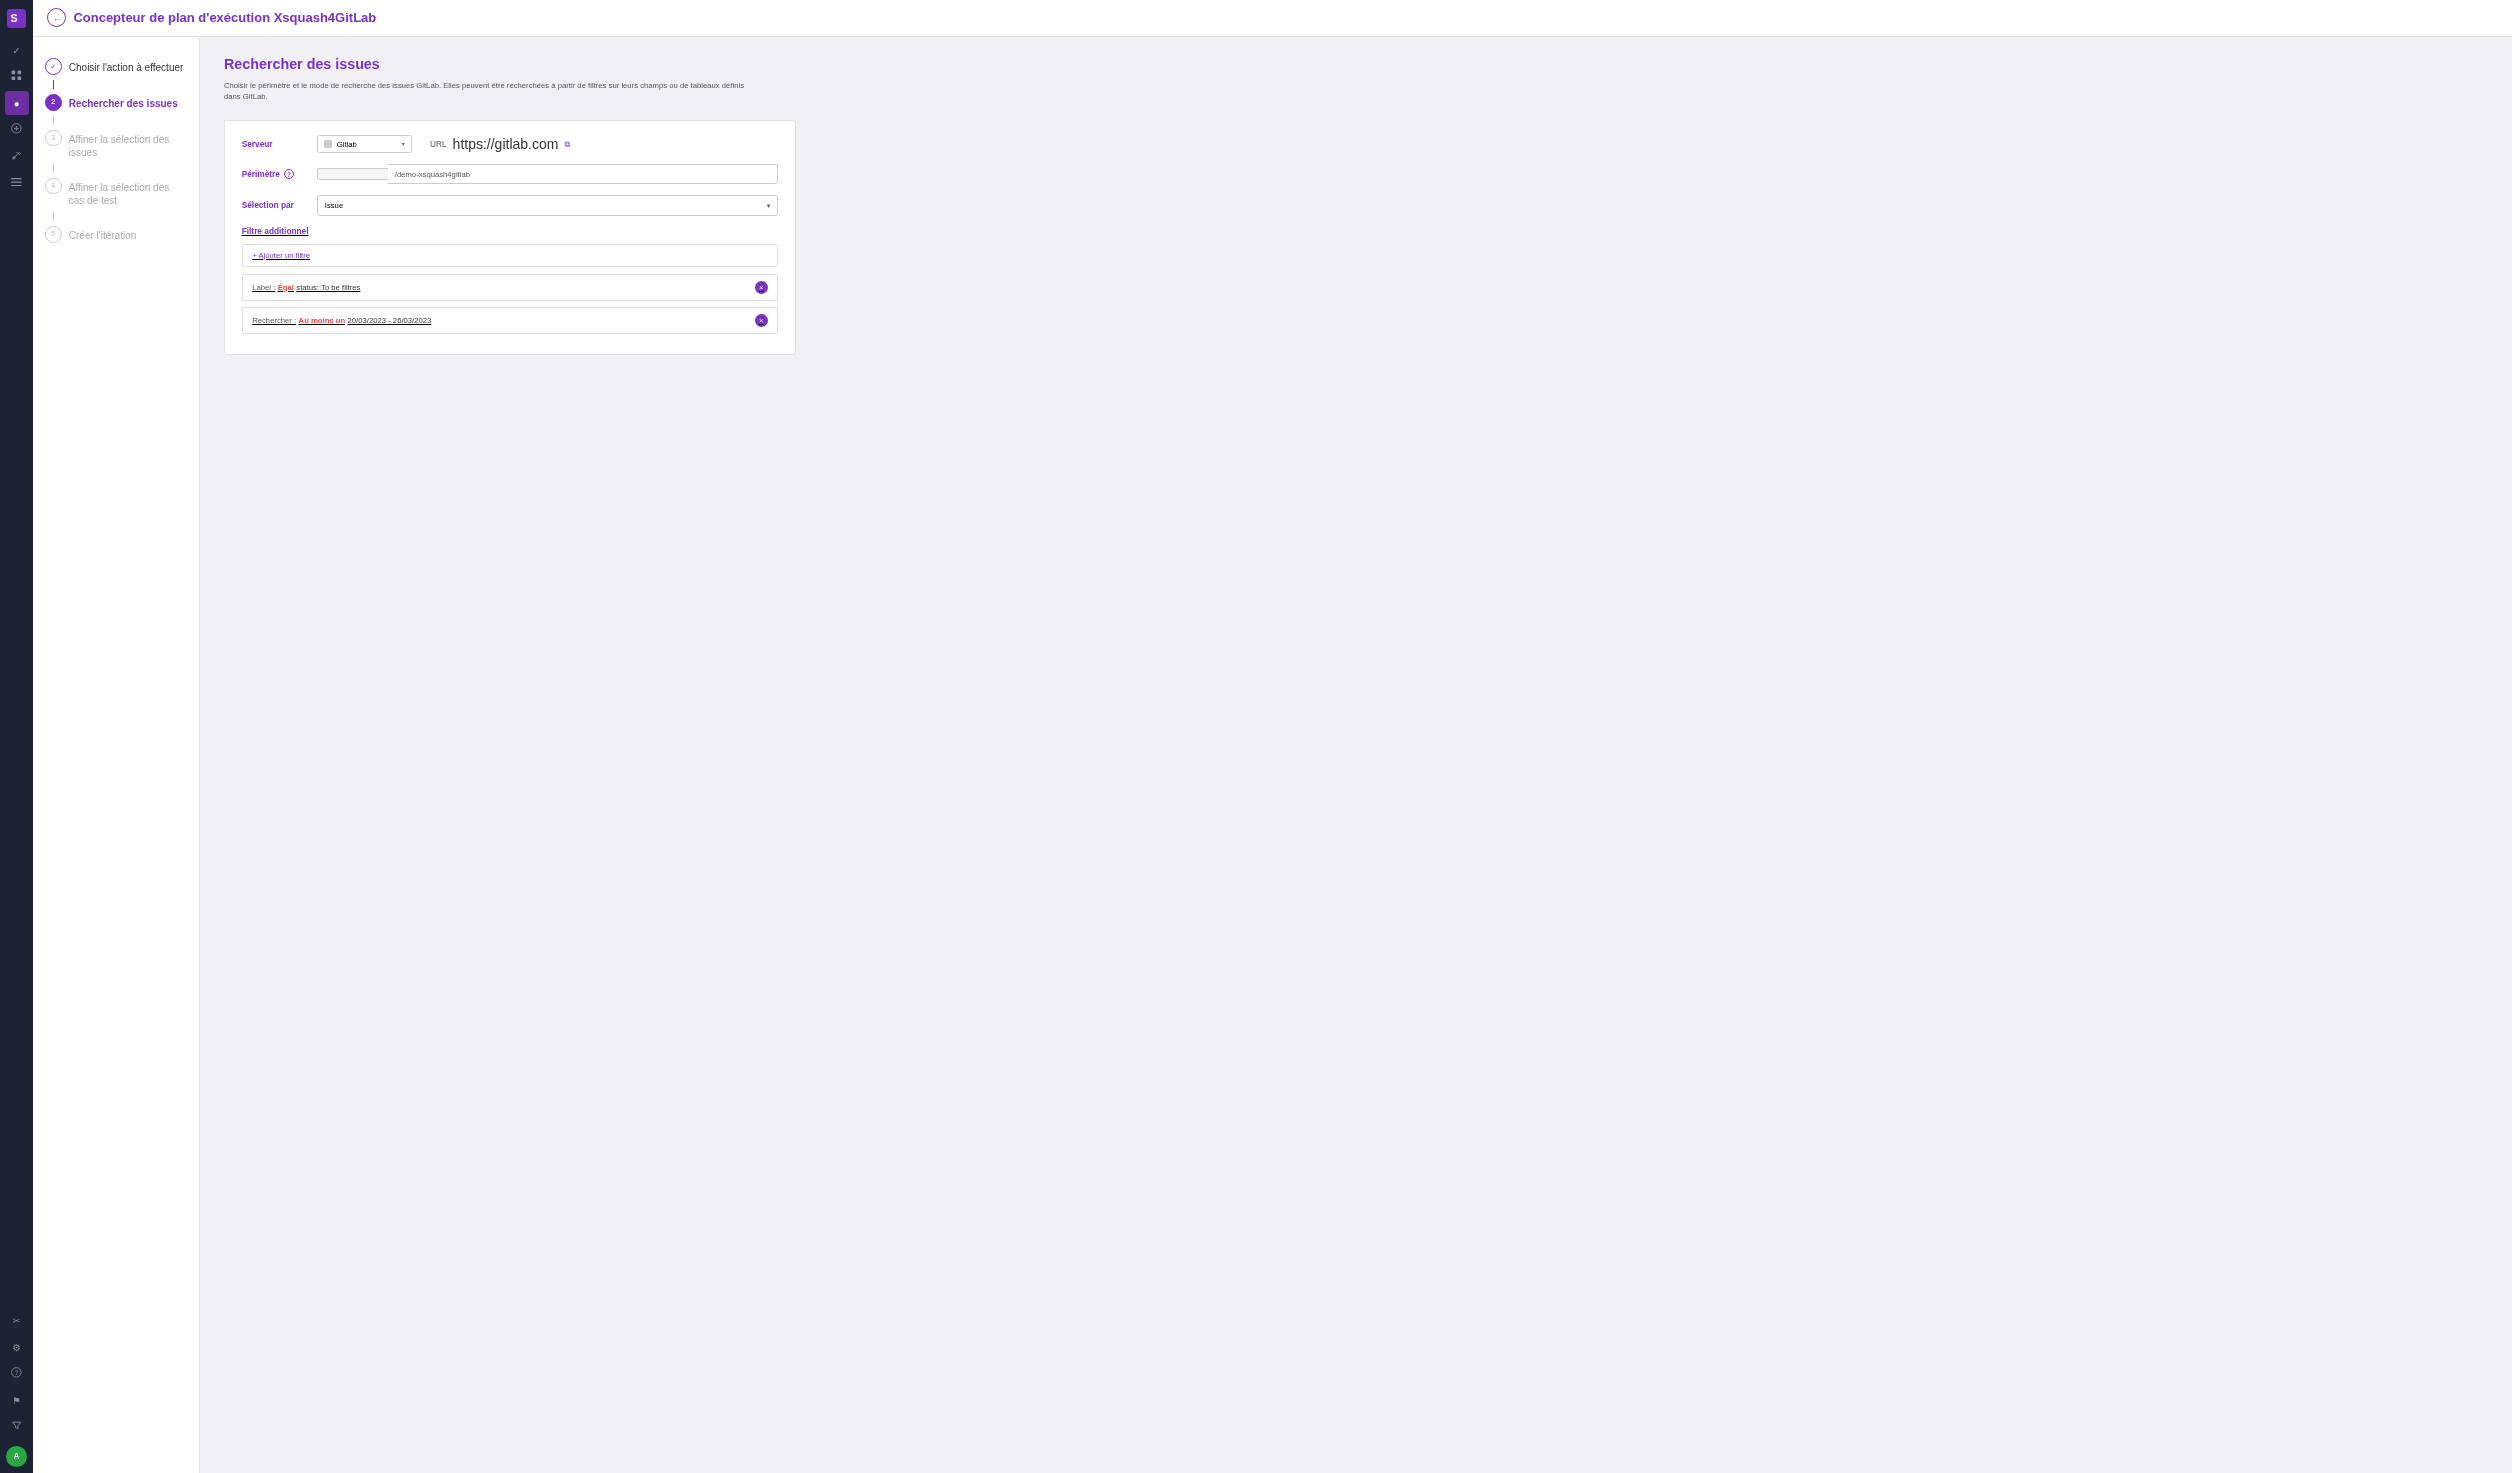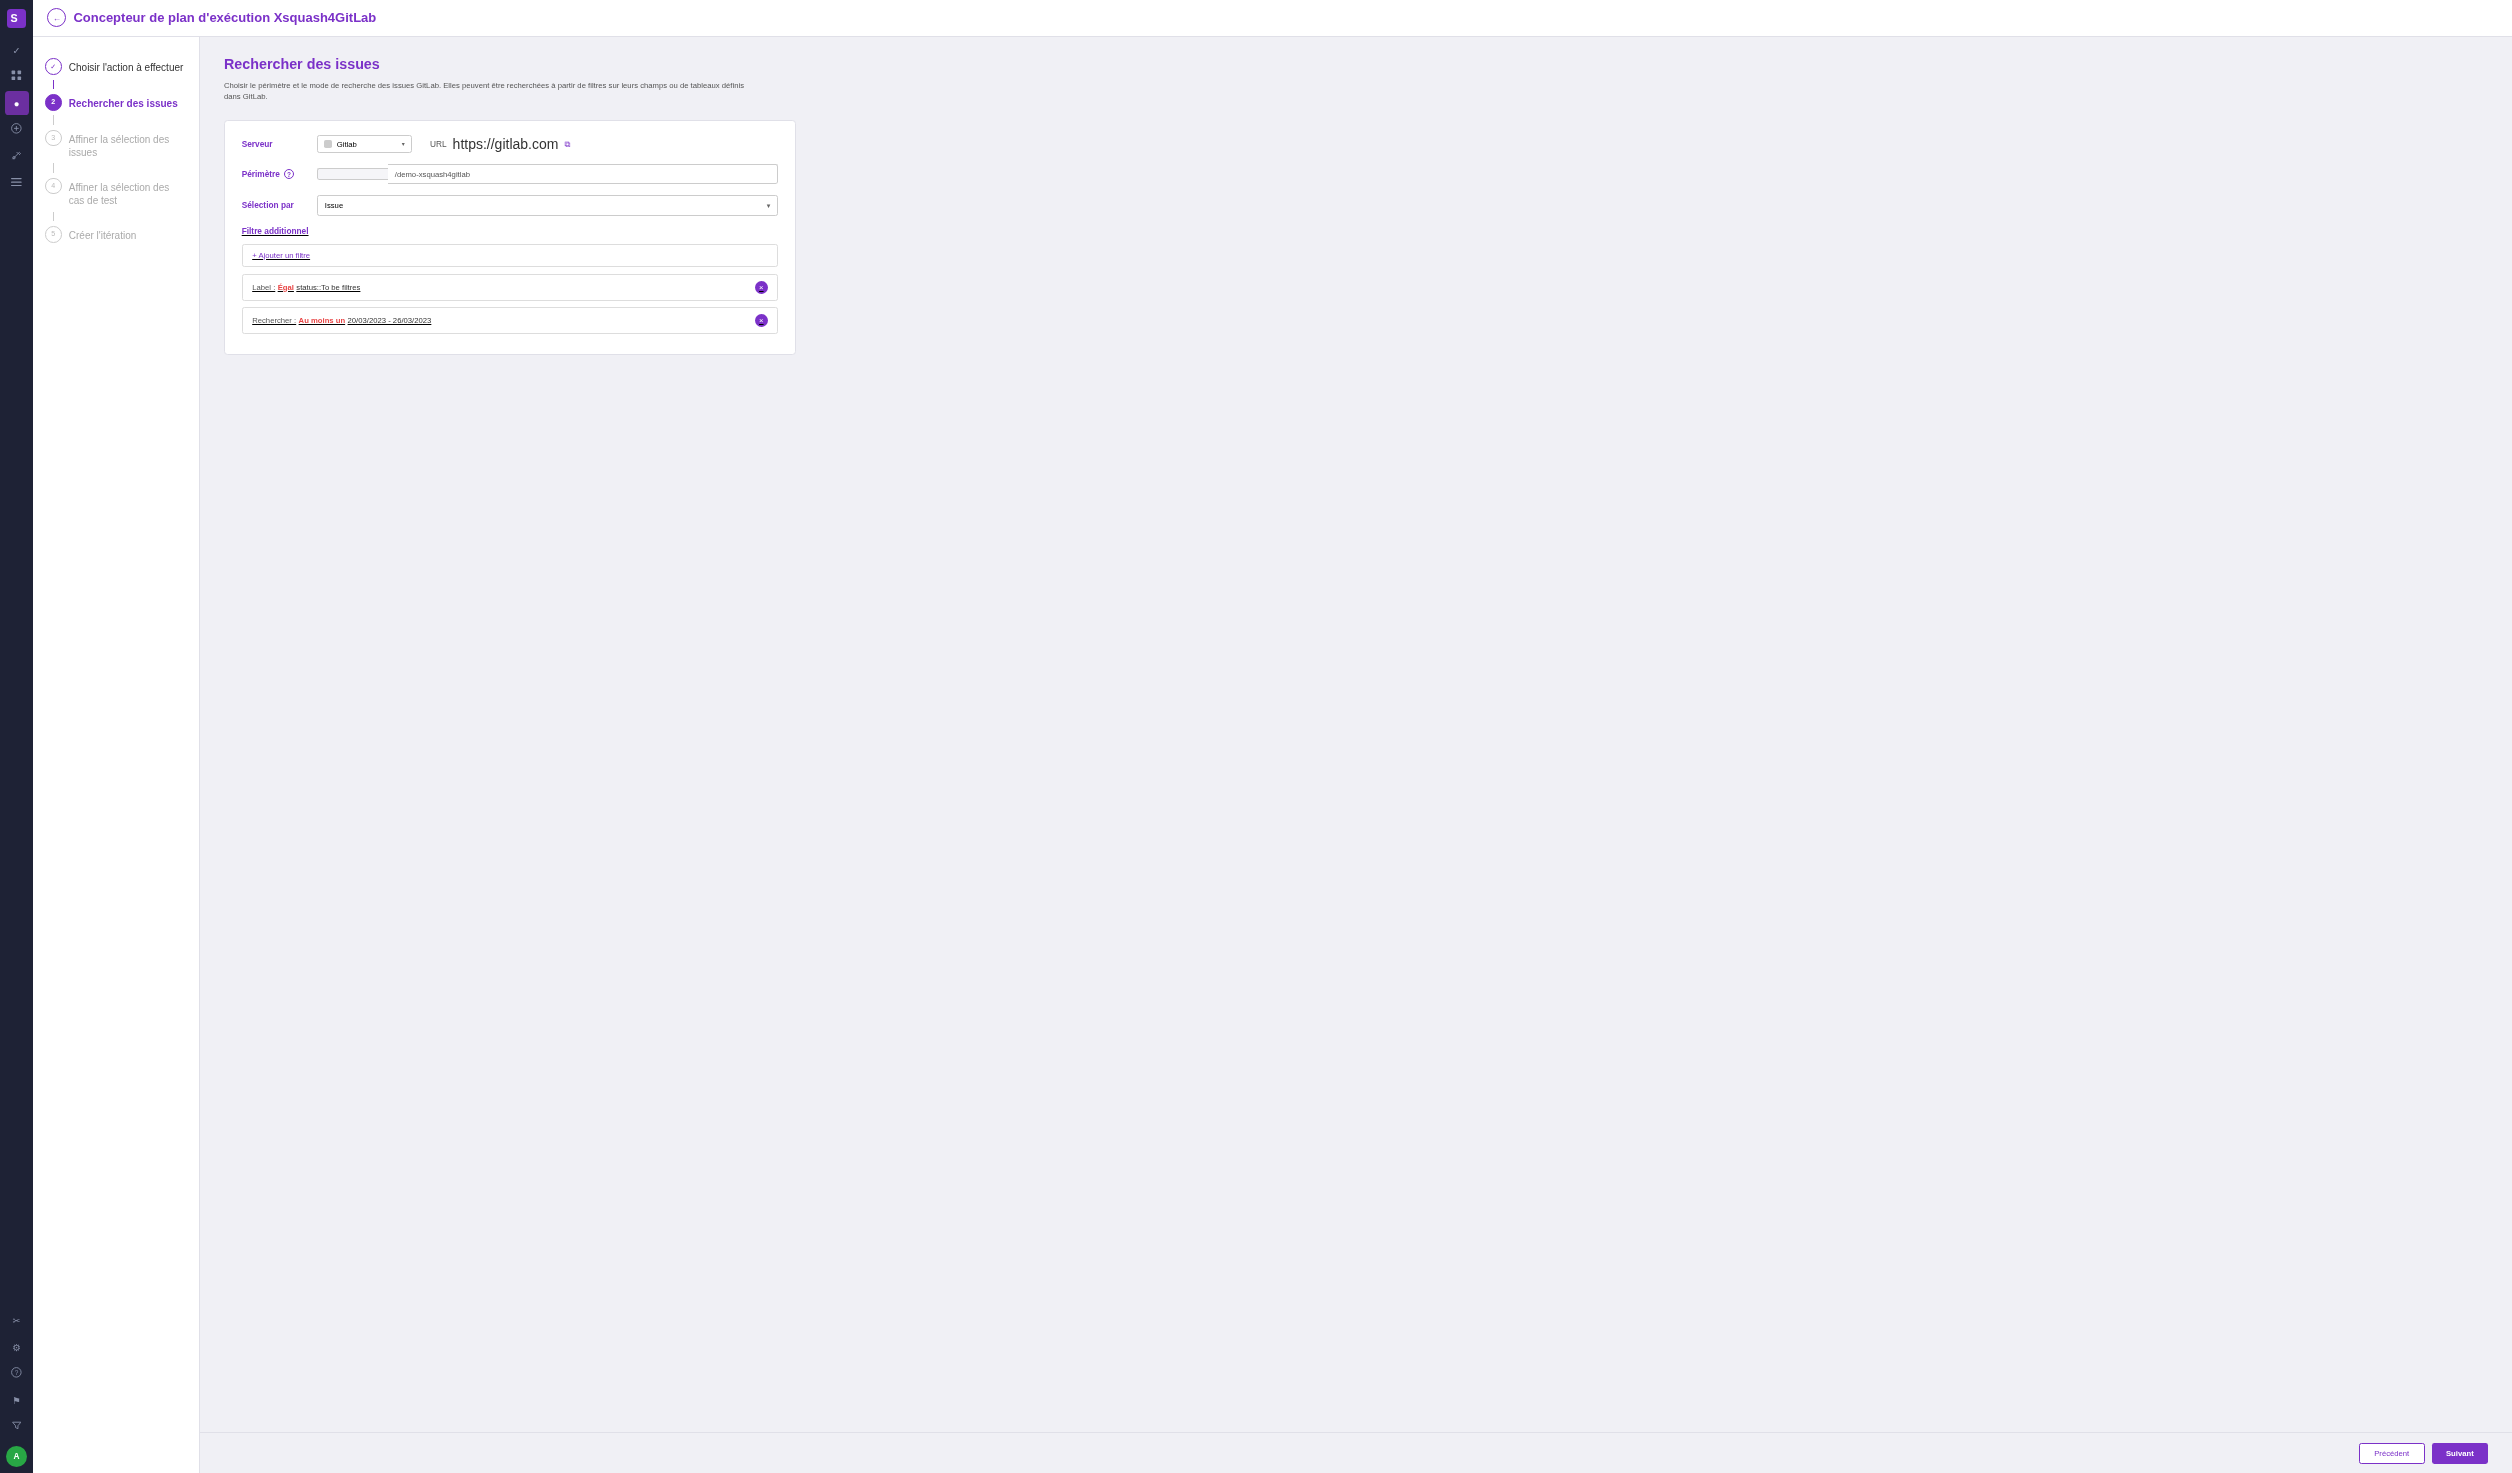--- a/index.html
+++ b/index.html
@@ -596,21 +596,17 @@
               <span class="filter-key">Rechercher : </span>
               <span class="filter-op">Au moins un</span>
               <span class="filter-value"> 20/03/2023 - 26/03/2023</span>
               <div class="filter-remove">×</div>
             </div>
 
           </div>
         </div>
       </div>
 
-      <div class="bottom-bar">
-        <button class="btn-secondary">Précédent</button>
-        <button class="btn-primary">Suivant</button>
-      </div>
     </div>
 
   </div>
 </div>
 
 
 </body></html>

